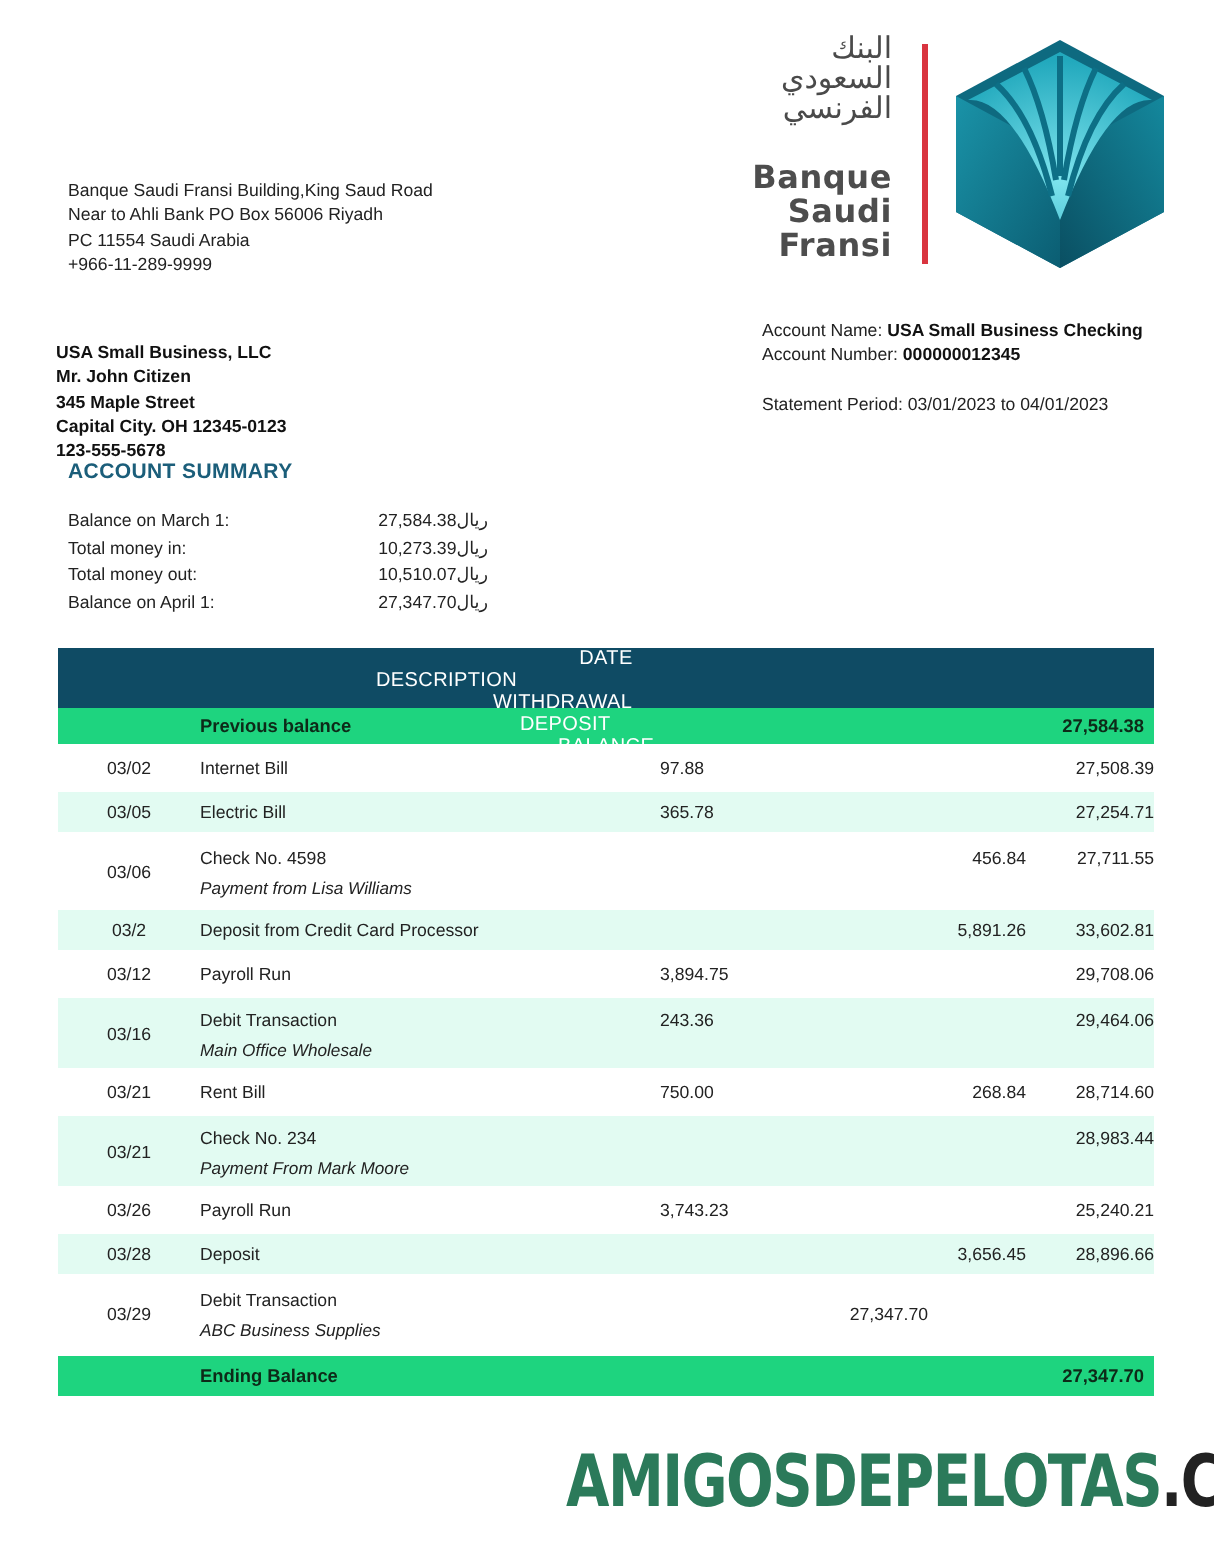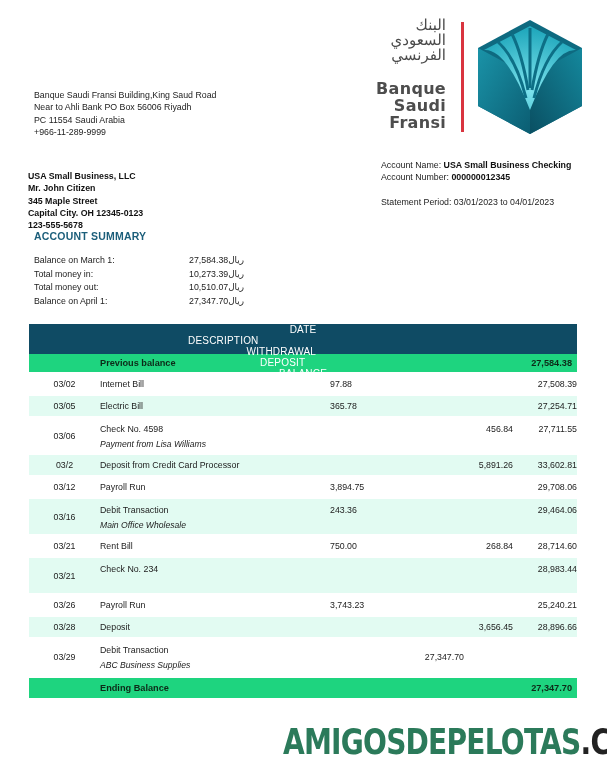--- a/index.html
+++ b/index.html
@@ -215,20 +215,21 @@
     <div class="c-desc">Rent Bill</div>
     <div class="c-wd">750.00</div>
     <div class="c-dep">268.84</div>
     <div class="c-bal">28,714.60</div>
   </div>
 
   <div class="tx-row r-mint r-double">
     <div class="c-date">03/21</div>
     <div class="c-desc stack">
       <span>Check No. 234</span>
+      <span class="sub">Payment From Mark Moore</span>
     </div>
     <div class="c-wd num-top"></div>
     <div class="c-dep num-top"></div>
     <div class="c-bal num-top">28,983.44</div>
   </div>
 
   <div class="tx-row r-white r-single">
     <div class="c-date">03/26</div>
     <div class="c-desc">Payroll Run</div>
     <div class="c-wd">3,743.23</div>

